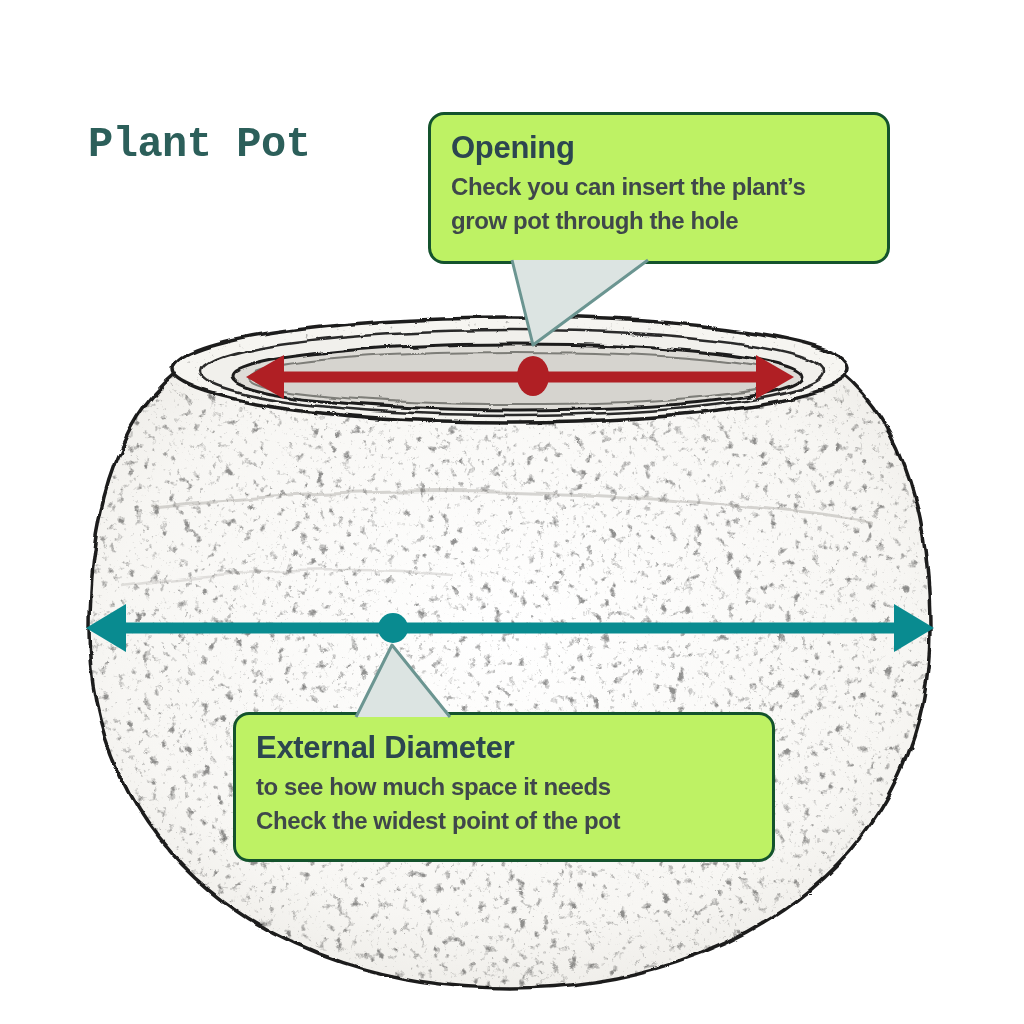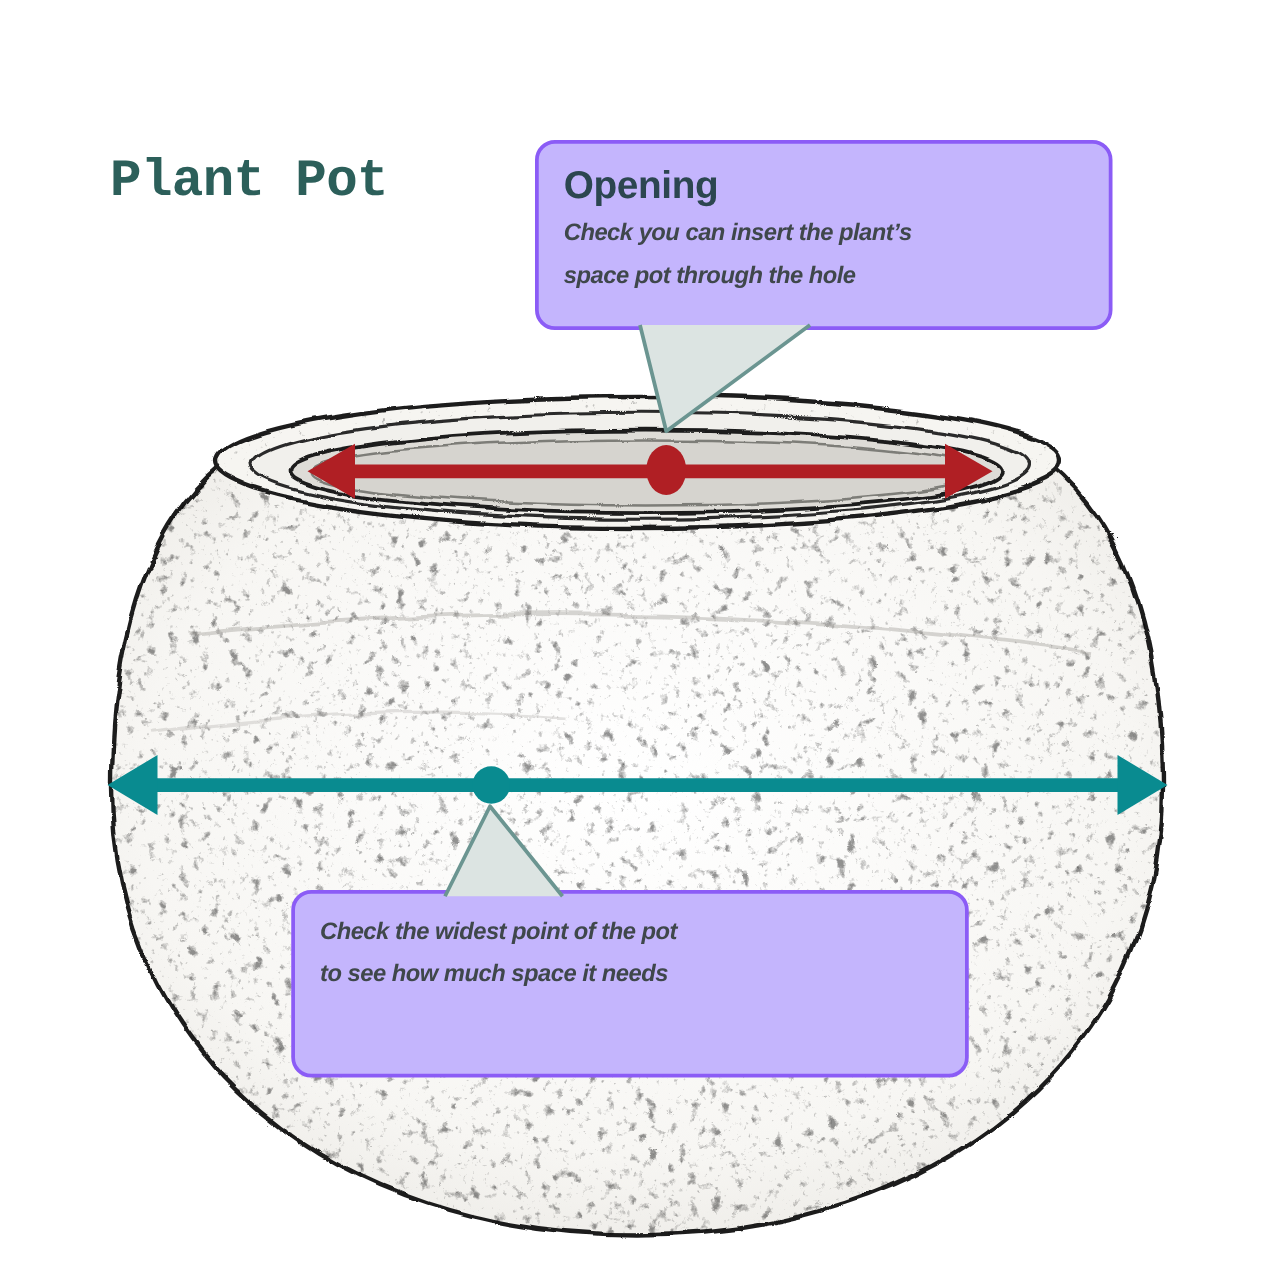--- a/index.html
+++ b/index.html
@@ -15,30 +15,30 @@
     letter-spacing:-0.5px;
     font-family:Liberation Mono, monospace;
   }
   
   #pot-layer{left:0;top:0;z-index:1;}
   
   #arrow-layer{left:0;top:0;z-index:3;pointer-events:none;}
   
   .callout{
     box-sizing:border-box;z-index:4;
-    background:#c4b5fd;border:3px solid #8b5cf6;border-radius:16px;
+    background:#bef264;border:3px solid #14532d;border-radius:16px;
     padding:14px 20px 12px 20px;
   }
   .callout .heading{
     margin:0 0 4px 0;font-size:31px;line-height:37px;font-weight:700;
     color:#2c4650;letter-spacing:-0.3px;
   }
   .callout .body-line{
-    margin:0;font-size:19px;line-height:34px;font-weight:700;
-    color:#3f474b;letter-spacing:-0.4px;white-space:nowrap;font-style:italic;
+    margin:0;font-size:24px;line-height:34px;font-weight:700;
+    color:#3f474b;letter-spacing:-0.4px;white-space:nowrap;
   }
   #callout-opening{left:428px;top:112px;width:462px;height:152px;}
   #callout-external{left:233px;top:712px;width:542px;height:150px;}
   
   #tail-layer{left:0;top:0;z-index:5;pointer-events:none;}
 </style>
 </head>
 <body>
 
 <svg id="pot-layer" class="abs" width="1024" height="1024" viewBox="0 0 1024 1024">
@@ -100,24 +100,25 @@
   </g>
 </svg>
 
 <div id="title" class="abs">
   <div>Plant Pot</div>
 </div>
 
 <div id="callout-opening" class="callout abs">
   <p class="heading">Opening</p>
   <p class="body-line">Check you can insert the plant’s</p>
-  <p class="body-line">space pot through the hole</p>
+  <p class="body-line">grow pot through the hole</p>
 </div>
 
 <div id="callout-external" class="callout abs">
+  <p class="heading">External Diameter</p>
+  <p class="body-line">to see how much space it needs</p>
   <p class="body-line">Check the widest point of the pot</p>
-  <p class="body-line">to see how much space it needs</p>
 </div>
 
 <svg id="tail-layer" class="abs" width="1024" height="1024" viewBox="0 0 1024 1024">
   <path d="M512 260 L533 345 L648 260" fill="#dce4e2" stroke="#6b9591" stroke-width="3" stroke-linejoin="round"></path>
   <path d="M356 717 L392 645 L450 717" fill="#dce4e2" stroke="#6b9591" stroke-width="3" stroke-linejoin="round"></path>
 </svg>
 
 </body></html>

